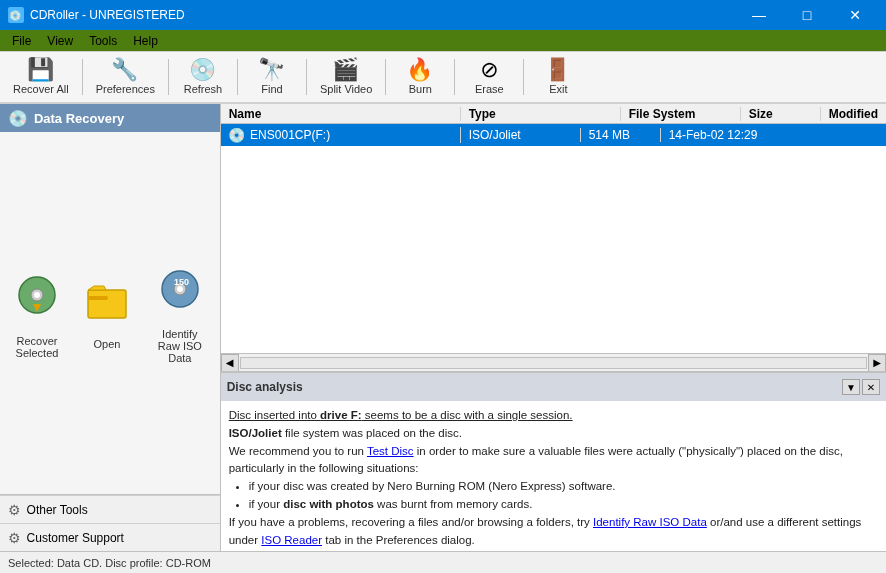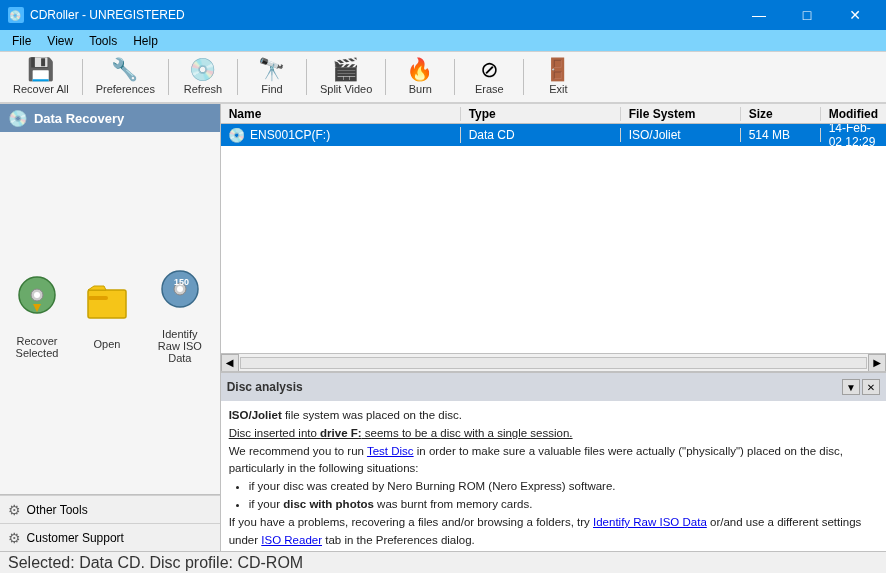--- a/index.html
+++ b/index.html
@@ -6,21 +6,21 @@
     body { font-family: 'Segoe UI', Tahoma, sans-serif; font-size: 12px; background: #f0f0f0; width: 886px; height: 573px; overflow: hidden; display: flex; flex-direction: column; }
 
     
     .title-bar { background: #0078d7; color: white; height: 30px; display: flex; align-items: center; justify-content: space-between; padding: 0 8px; font-size: 12px; }
     .title-bar-left { display: flex; align-items: center; gap: 6px; }
     .title-bar-icon { width: 16px; height: 16px; background: #4db8ff; border-radius: 2px; display: flex; align-items: center; justify-content: center; font-size: 10px; color: white; }
     .title-bar-controls { display: flex; gap: 2px; }
     .title-btn { width: 46px; height: 30px; border: none; background: transparent; color: white; cursor: pointer; font-size: 14px; display: flex; align-items: center; justify-content: center; }
 
     
-    .menu-bar { background: #7dd3fc; height: 22px; display: flex; align-items: center; border-bottom: 1px solid #d0d0d0; padding: 0 4px; }
+    .menu-bar { background: #4d7c0f; height: 22px; display: flex; align-items: center; border-bottom: 1px solid #d0d0d0; padding: 0 4px; }
     .menu-item { padding: 2px 8px; cursor: pointer; font-size: 12px; }
 
     
     .toolbar { background: #f5f5f5; height: 52px; display: flex; align-items: center; border-bottom: 2px solid #d0d0d0; padding: 0 4px; gap: 2px; }
     .toolbar-btn { display: flex; flex-direction: column; align-items: center; justify-content: center; padding: 4px 8px; cursor: pointer; border: 1px solid transparent; border-radius: 3px; min-width: 60px; height: 46px; gap: 2px; background: transparent; }
     .toolbar-separator { width: 1px; height: 36px; background: #c0c0c0; margin: 0 2px; }
     .toolbar-btn-icon { font-size: 22px; line-height: 1; }
     .toolbar-btn-label { font-size: 11px; color: #333; }
 
     
@@ -71,21 +71,21 @@
     .analysis-controls { display: flex; gap: 2px; }
     .analysis-btn { width: 18px; height: 16px; background: #e0e0e0; border: 1px solid #a0a0a0; cursor: pointer; font-size: 10px; display: flex; align-items: center; justify-content: center; }
     .analysis-content { padding: 6px 8px; font-size: 11.5px; line-height: 1.55; color: #222; overflow-y: auto; max-height: 150px; }
     .analysis-content a { color: #0000ee; text-decoration: underline; cursor: pointer; }
     .analysis-content ul { margin-left: 20px; }
     .analysis-content li { list-style: disc; }
     .bold { font-weight: bold; }
     .underline { text-decoration: underline; }
 
     
-    .status-bar { height: 22px; background: #f0f0f0; border-top: 1px solid #c0c0c0; display: flex; align-items: center; padding: 0 8px; font-size: 16px; color: #333; }
+    .status-bar { height: 22px; background: #f0f0f0; border-top: 1px solid #c0c0c0; display: flex; align-items: center; padding: 0 8px; font-size: 11px; color: #333; }
 
     
     .analysis-panel-outer { flex-shrink: 0; }
   </style>
 </head>
 <body>
 
 <div class="title-bar">
   <div class="title-bar-left">
     <div class="title-bar-icon">💿</div>
@@ -223,21 +223,20 @@
         <div class="col-size">Size</div>
         <div class="col-modified">Modified</div>
       </div>
 
       <div class="file-list-body">
         <div class="file-row selected">
           <div class="col-name">
             <span class="file-icon">💿</span>
             <span>ENS001CP(F:)</span>
           </div>
-          <div class="col-type">Data CD</div>
           <div class="col-fs">ISO/Joliet</div>
           <div class="col-size">514 MB</div>
           <div class="col-modified">14-Feb-02 12:29</div>
         </div>
       </div>
 
       <div class="scrollbar-area">
         <div class="scroll-left">◀</div>
         <div class="scroll-track"></div>
         <div class="scroll-right">▶</div>
@@ -247,24 +246,24 @@
     <div class="analysis-panel analysis-panel-outer">
       <div class="analysis-header">
         <span class="analysis-title">Disc analysis</span>
         <div class="analysis-controls">
           <button class="analysis-btn">▼</button>
           <button class="analysis-btn">✕</button>
         </div>
       </div>
       <div class="analysis-content">
         <p>
+          <span class="underline">Disc inserted into </span><span class="underline bold">drive F:</span><span class="underline"> seems to be a disc with a single session.</span>
+        </p>
+        <p>
           <span class="bold">ISO/Joliet</span><span>  file system was placed on the disc.</span>
-        </p>
-        <p>
-          <span class="underline">Disc inserted into </span><span class="underline bold">drive F:</span><span class="underline"> seems to be a disc with a single session.</span>
         </p>
         <p>
           <span>We recommend you to run </span><a>Test Disc</a><span> in order to make sure a valuable files were actually ("physically") placed on the disc, particularly in the following situations:</span>
         </p>
         <ul>
           <li><span>if your disc was created by Nero Burning ROM (Nero Express) software.</span></li>
           <li>
             <span>if your </span><span class="bold">disc with photos</span><span> was burnt from memory cards.</span>
           </li>
         </ul>

